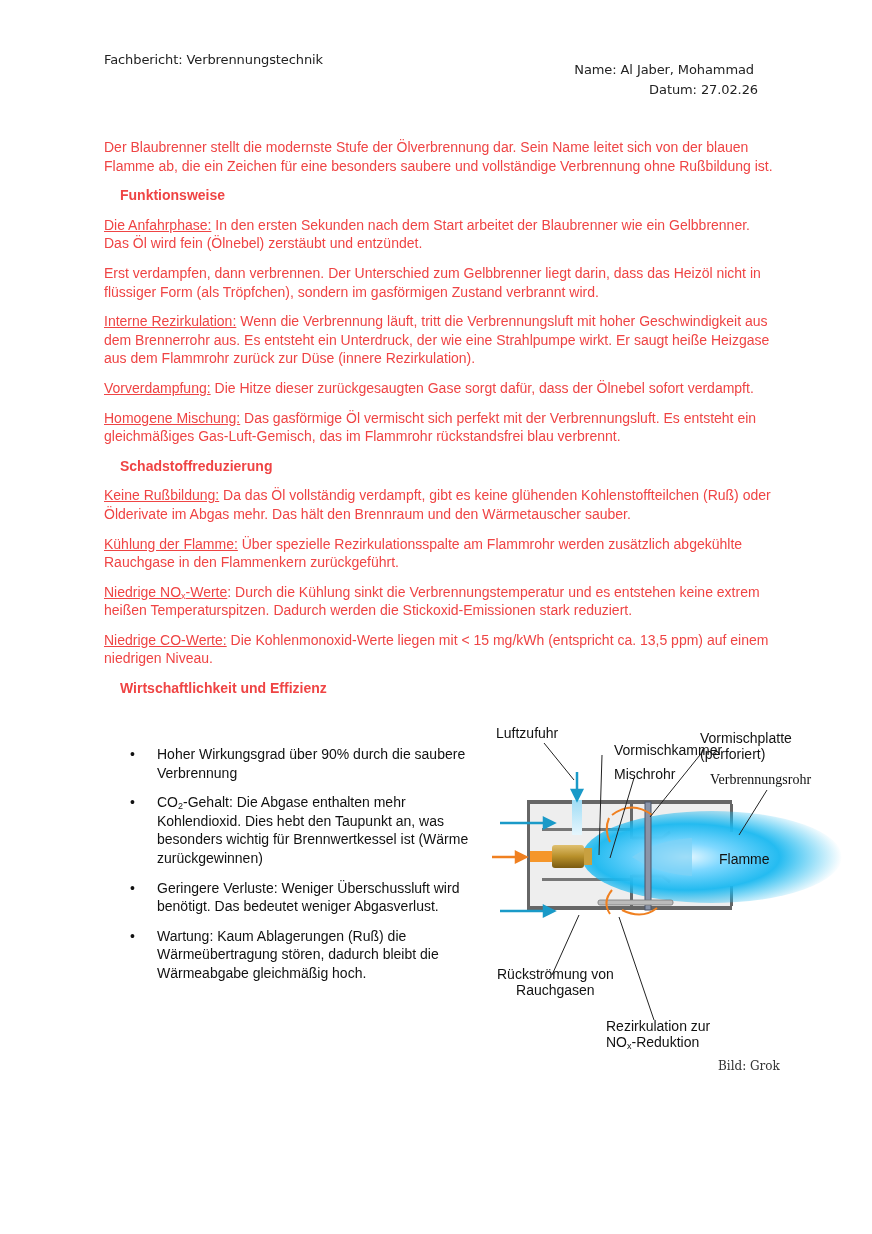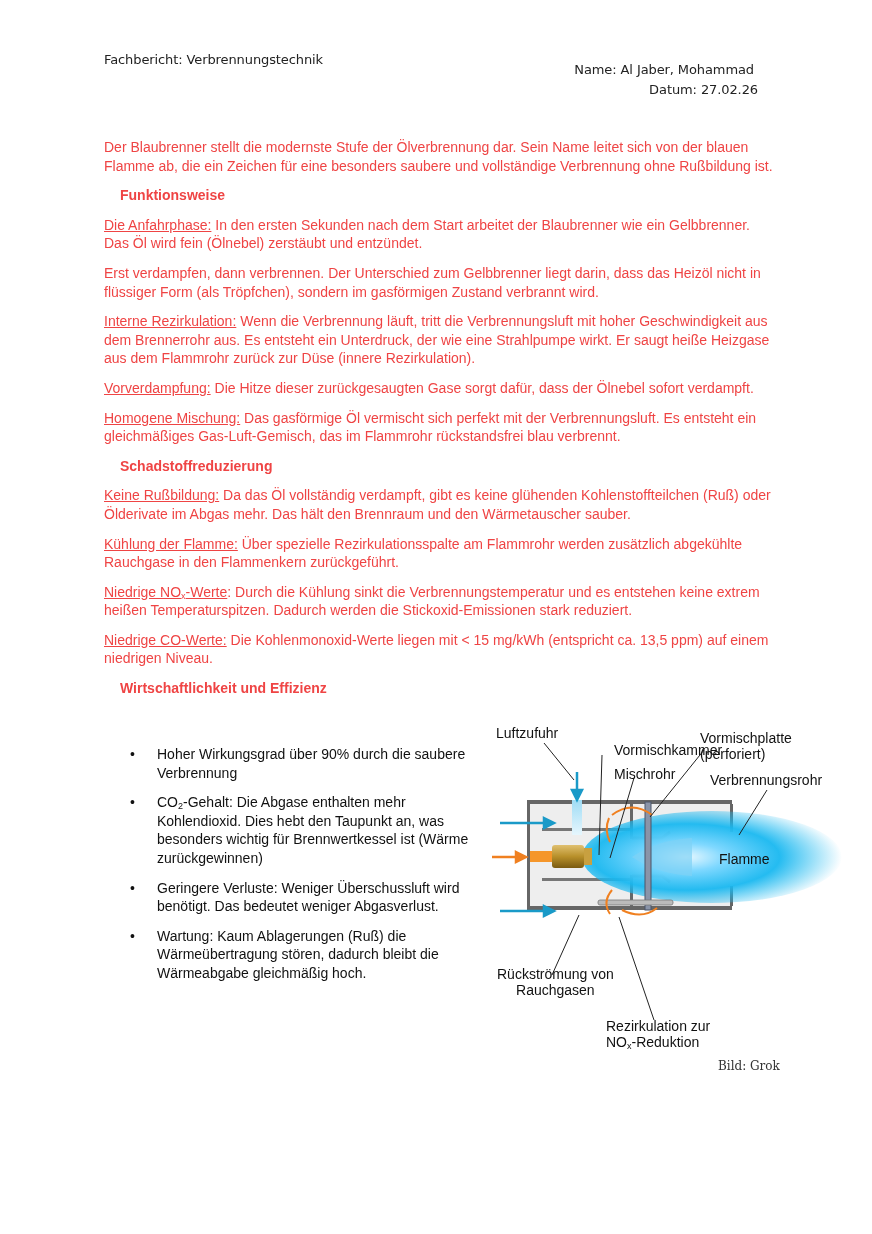--- a/index.html
+++ b/index.html
@@ -144,21 +144,21 @@
       </g>
     </svg>
 
     <div class="lbl" style="left:14px; top:15px;">Luftzufuhr</div>
     <div class="lbl" style="left:92px; top:32px;margin-left:40px;">Vormischkammer</div>
     <div class="lbl" style="left:218px; top:20px;">
       <div>Vormischplatte</div>
       <div>(perforiert)</div>
     </div>
     <div class="lbl" style="left:132px; top:56px;">Mischrohr</div>
-    <div class="lbl" style="left:228px; top:62px;">Verbrennungsrohr</div>
+    <div class="lbl" style="left:228px; top:62px;font-family:Liberation Serif, serif;">Verbrennungsrohr</div>
     <div class="lbl" style="left:237px; top:141px;">Flamme</div>
     <div class="lbl" style="left:15px; top:256px; text-align:center;">
       <div>Rückströmung von</div>
       <div>Rauchgasen</div>
     </div>
     <div class="lbl" style="left:124px; top:308px; text-align:left;">
       <div>Rezirkulation zur</div>
       <div><span>NO</span><sub>x</sub><span>-Reduktion</span></div>
     </div>
     <div class="credit" style="left:236px; top:349px;">Bild: Grok</div>

